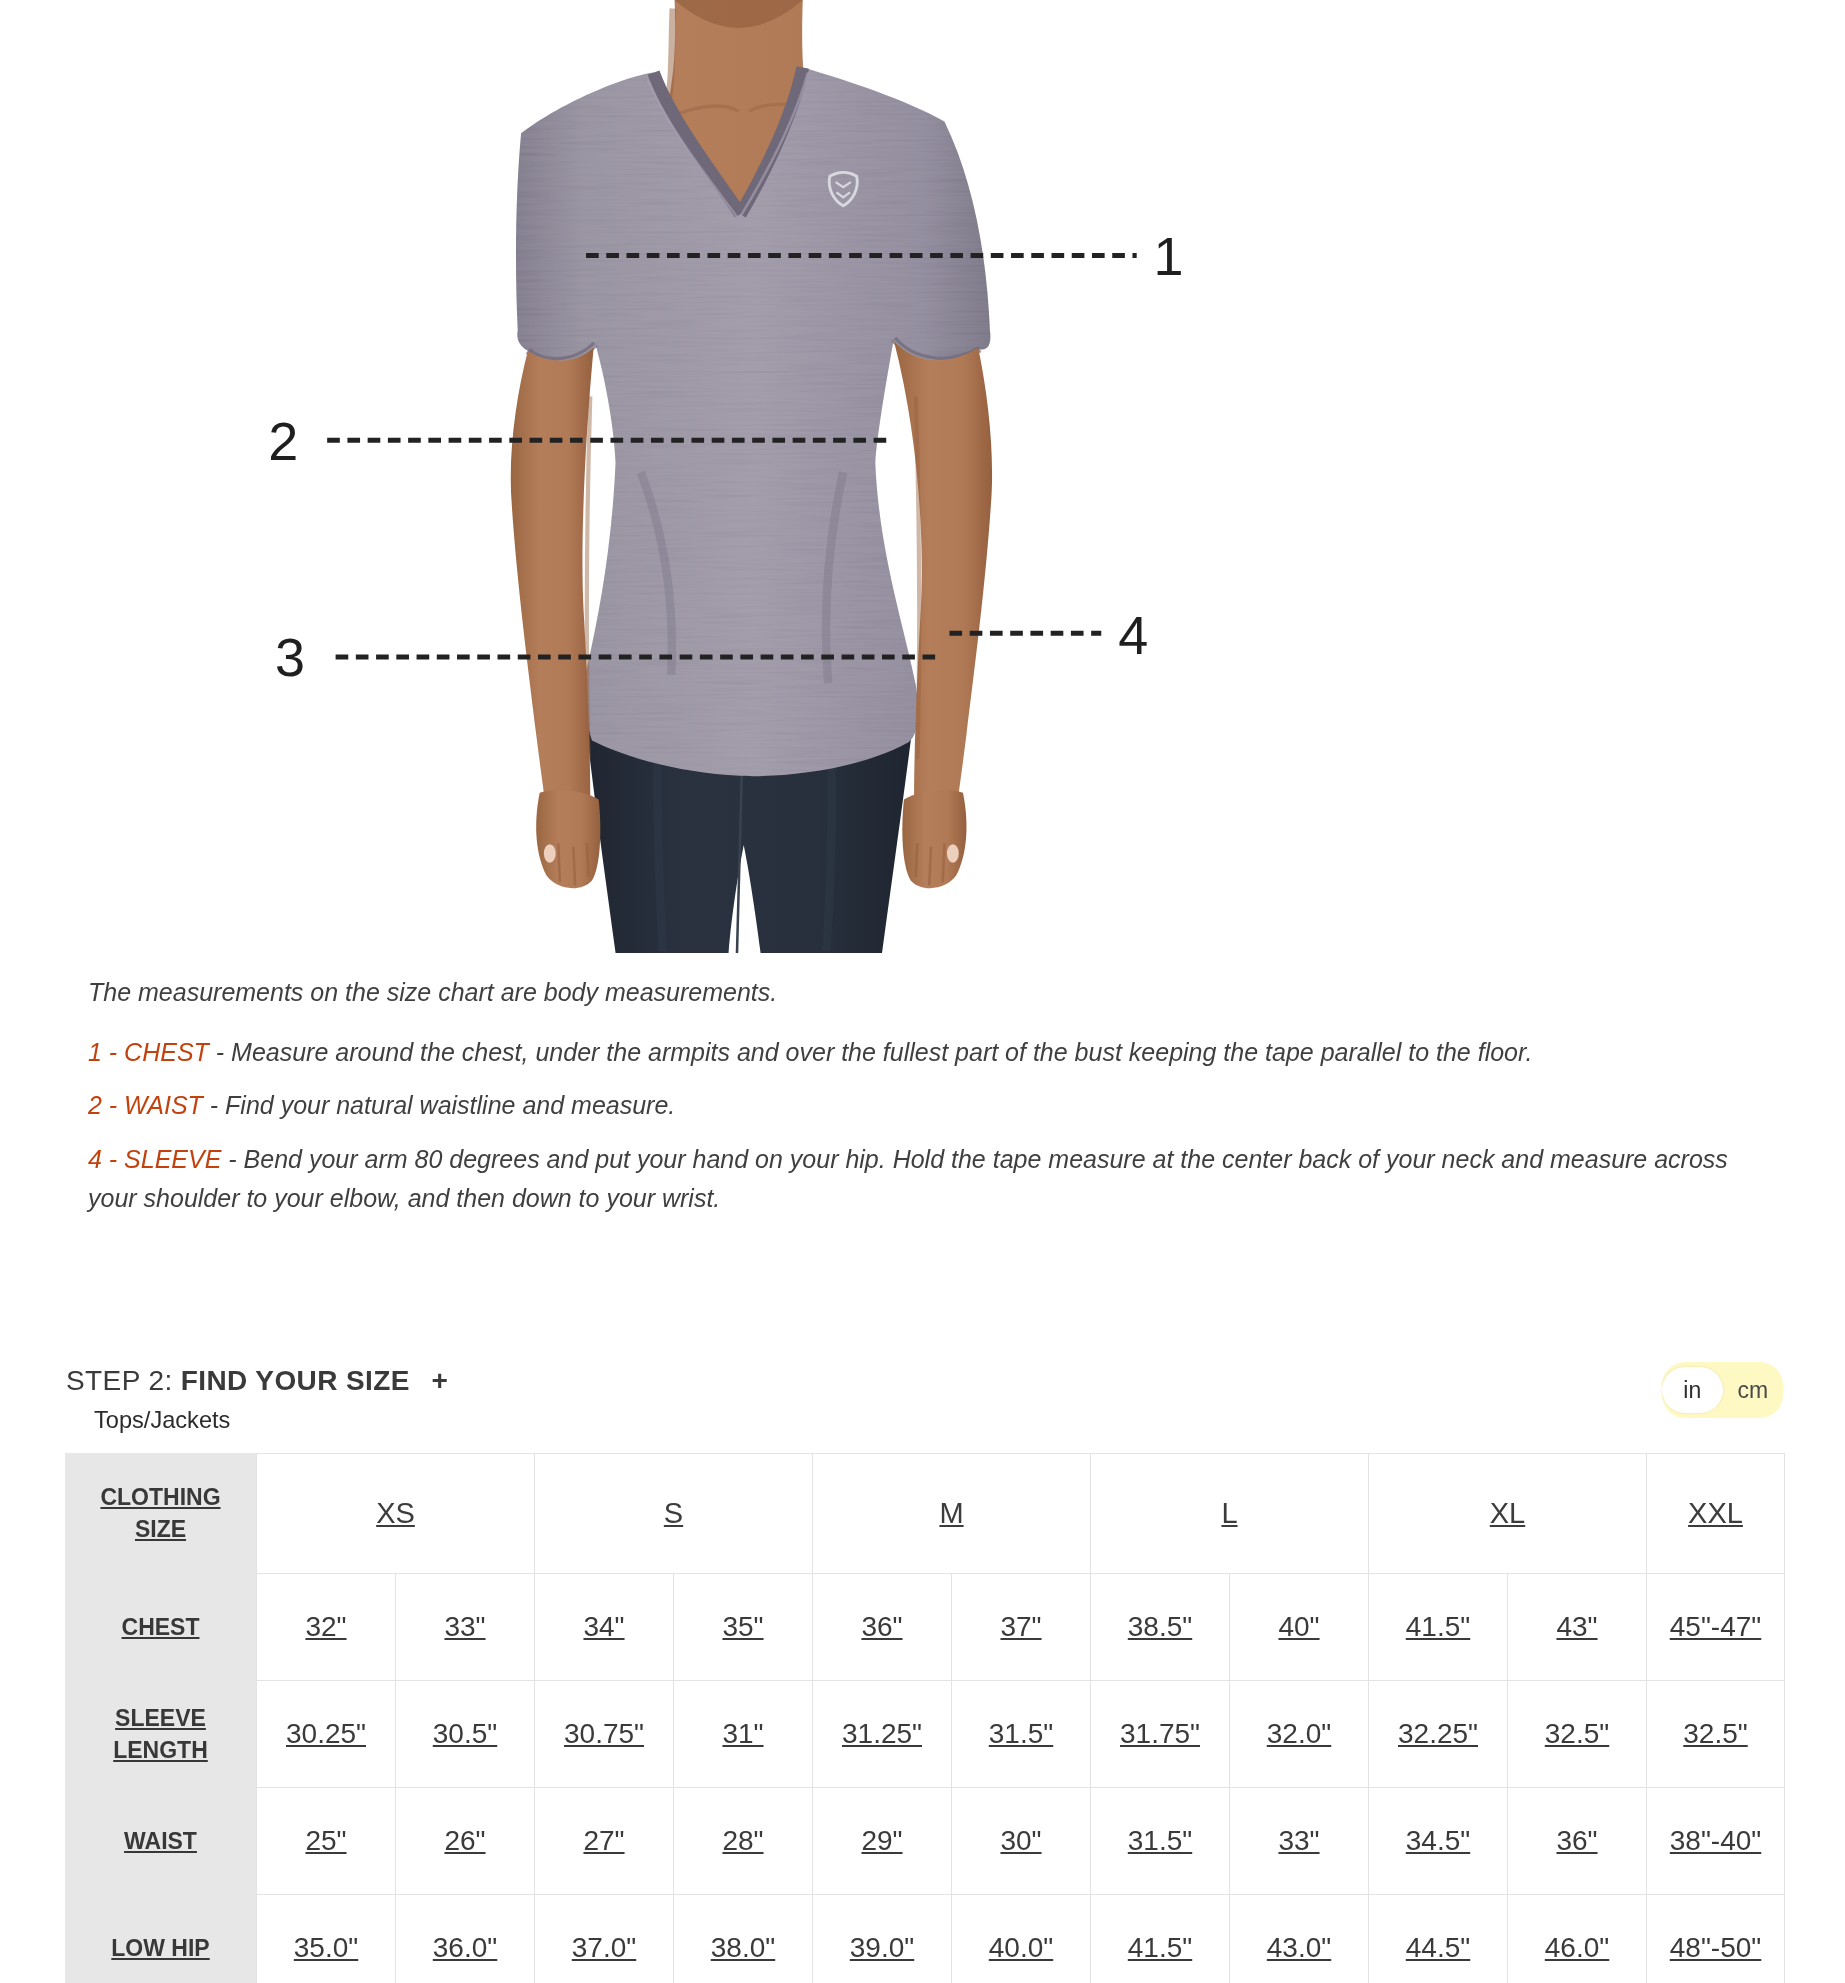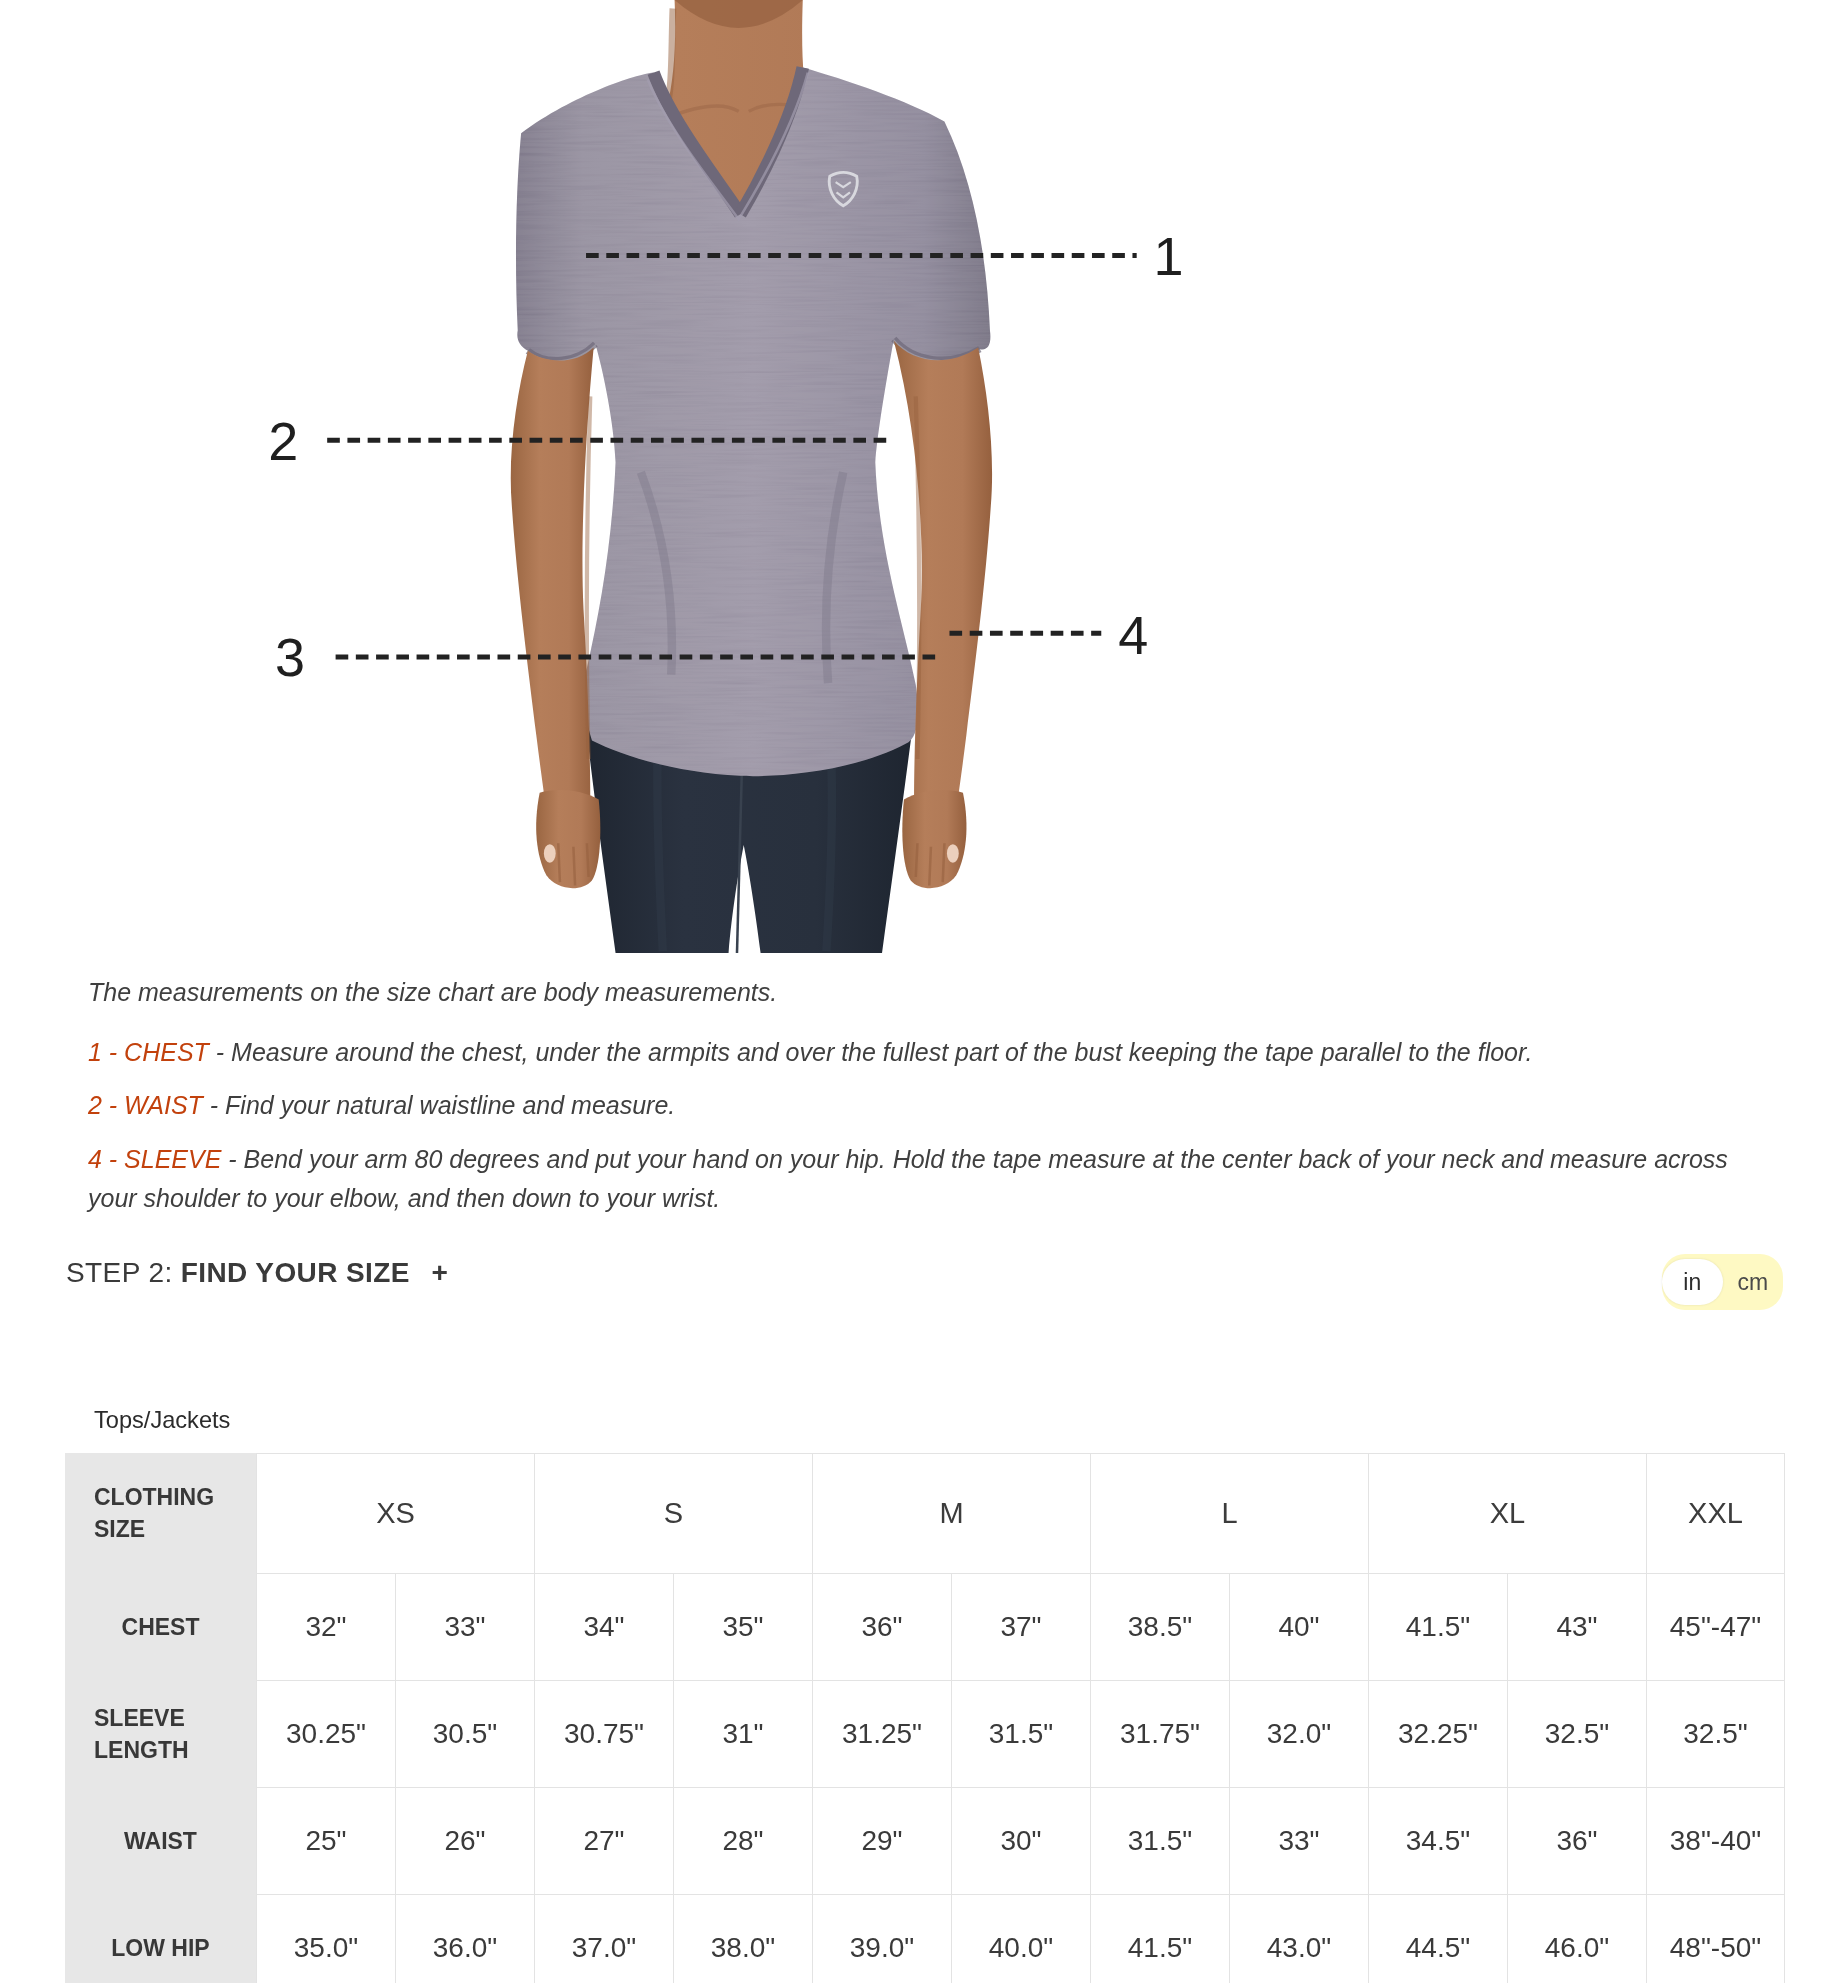--- a/index.html
+++ b/index.html
@@ -11,35 +11,35 @@
   .photo-section{position:absolute;left:0;top:0;width:1845px;height:953px;background:#fff;}
   .photo-section svg{display:block;}
   .measure-num{font-family:"Liberation Sans",sans-serif;font-size:64px;fill:#1f1f1f;}
   
   .notes{position:absolute;left:88px;top:966px;width:1687px;font-style:italic;
          font-size:25px;line-height:29px;color:#3f3f3f;margin-top:12px;}
   .note-intro{margin:0 0 26px 0;}
   .note-item{margin:0 0 14.3px 0;line-height:39px;}
   .note-item b{font-weight:normal;color:#c2410c;}
   
-  .step2-row{position:absolute;left:0;top:1252px;width:1845px;height:51px;}
+  .step2-row{position:absolute;left:0;top:1360px;width:1845px;height:51px;}
   .step2-heading{position:absolute;left:66px;top:5px;font-size:28px;letter-spacing:0.4px;color:#3a3a3a;}
   .step2-heading .t{font-weight:bold;}
   .step2-heading .plus{font-weight:bold;margin-left:13.5px;cursor:pointer;}
   .unit-toggle{position:absolute;left:1662px;top:1.7px;width:121px;height:56px;background:#fef9c3;
                border-radius:23px;display:flex;align-items:center;cursor:pointer;}
   .unit-opt{flex:1;text-align:center;font-size:23px;color:#4a4a4a;line-height:46px;}
   .unit-opt.selected{background:#fff;border-radius:23px;height:46px;color:#2d2d2d;
                      box-shadow:0 0 2.5px rgba(0,0,0,0.10);}
   
   .tops-label{position:absolute;left:94px;top:1407px;font-size:23.6px;font-weight:normal;color:#2b2b2b;}
   .size-table{position:absolute;left:65px;top:1453px;display:grid;
               grid-template-columns:191px repeat(11,139px);
               grid-template-rows:121px repeat(4,107px);}
-  .cell{display:flex;align-items:center;justify-content:center;}
+  .cell{display:flex;align-items:center;justify-content:center;text-align:center;text-decoration:underline;}
   .label-cell{background:#e7e7e7;font-weight:bold;font-size:23px;color:#383838;
               line-height:1.35;padding:0 29px;box-sizing:border-box;}
   .value-cell{background:#fff;font-size:28px;color:#3a3a3a;
               border-left:1.7px solid #e3e3e3;border-bottom:1.7px solid #e3e3e3;}
   .value-cell.top{border-top:1.7px solid #e3e3e3;}
   .value-cell.last{border-right:1.7px solid #e3e3e3;}
   .header-cell{font-size:29px;color:#3c3c3c;}
 </style>
 </head>
 <body>

